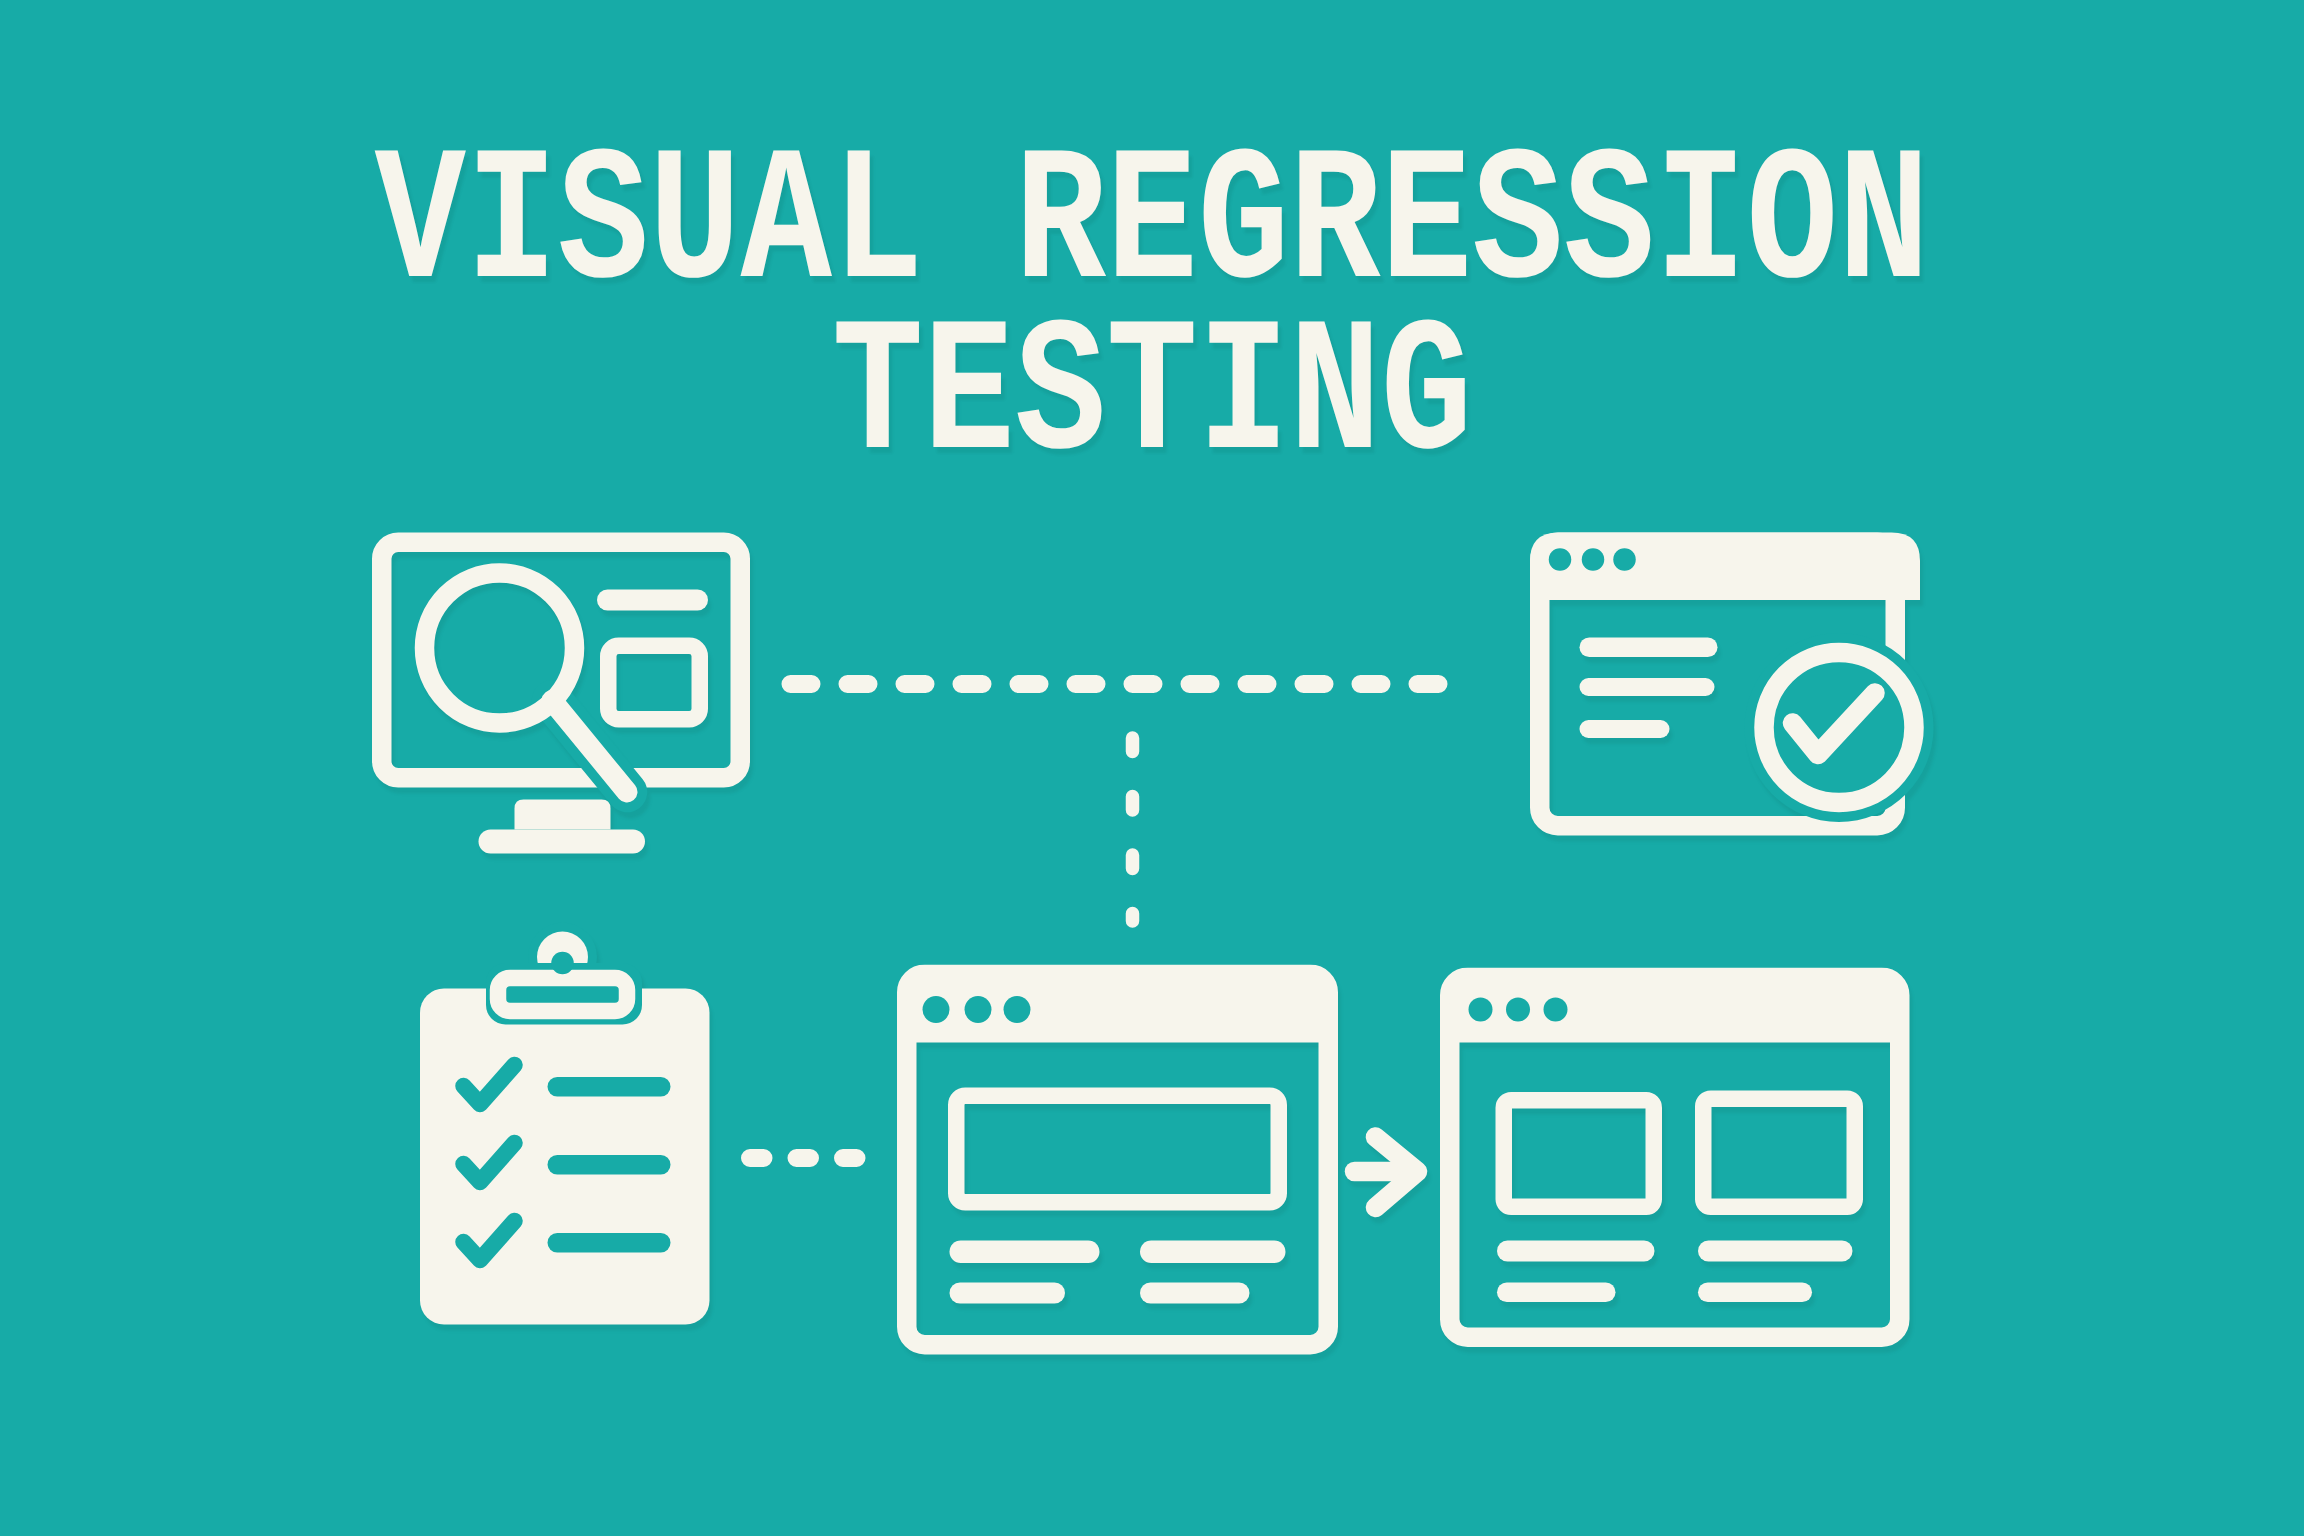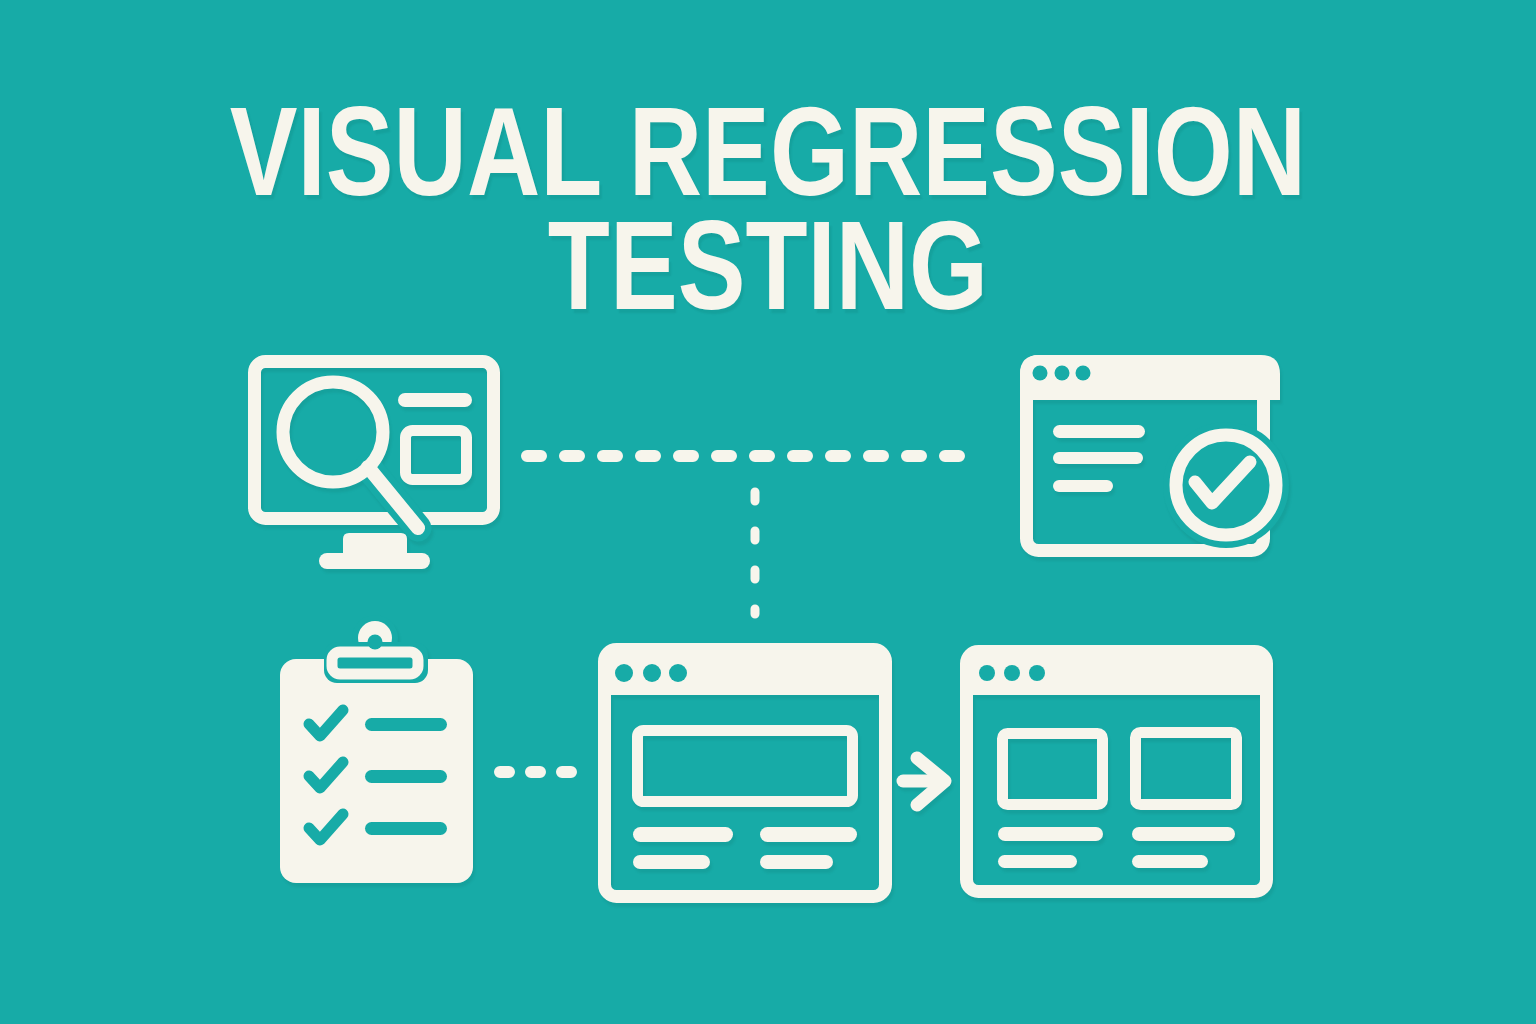--- a/index.html
+++ b/index.html
@@ -3,21 +3,21 @@
 <meta charset="utf-8">
 <style>
   :root{
     --background:#17aba7;
     --foreground:#f7f5ec;
   }
   html,body{margin:0;padding:0;background:var(--background);}
   .canvas{
     position:relative;width:1536px;height:1024px;
     background:var(--background);overflow:hidden;
-    font-family:Liberation Sans, sans-serif;
+    font-family:Liberation Mono, monospace;
   }
   .title{
     position:absolute;left:0;right:0;top:94px;
     text-align:center;color:var(--foreground);
     font-weight:700;font-size:127px;line-height:114px;
     transform:scaleX(0.80);transform-origin:50% 0;
     letter-spacing:0px;
     text-shadow:3px 4px 2px rgba(8,74,72,0.10);
     white-space:nowrap;
   }

